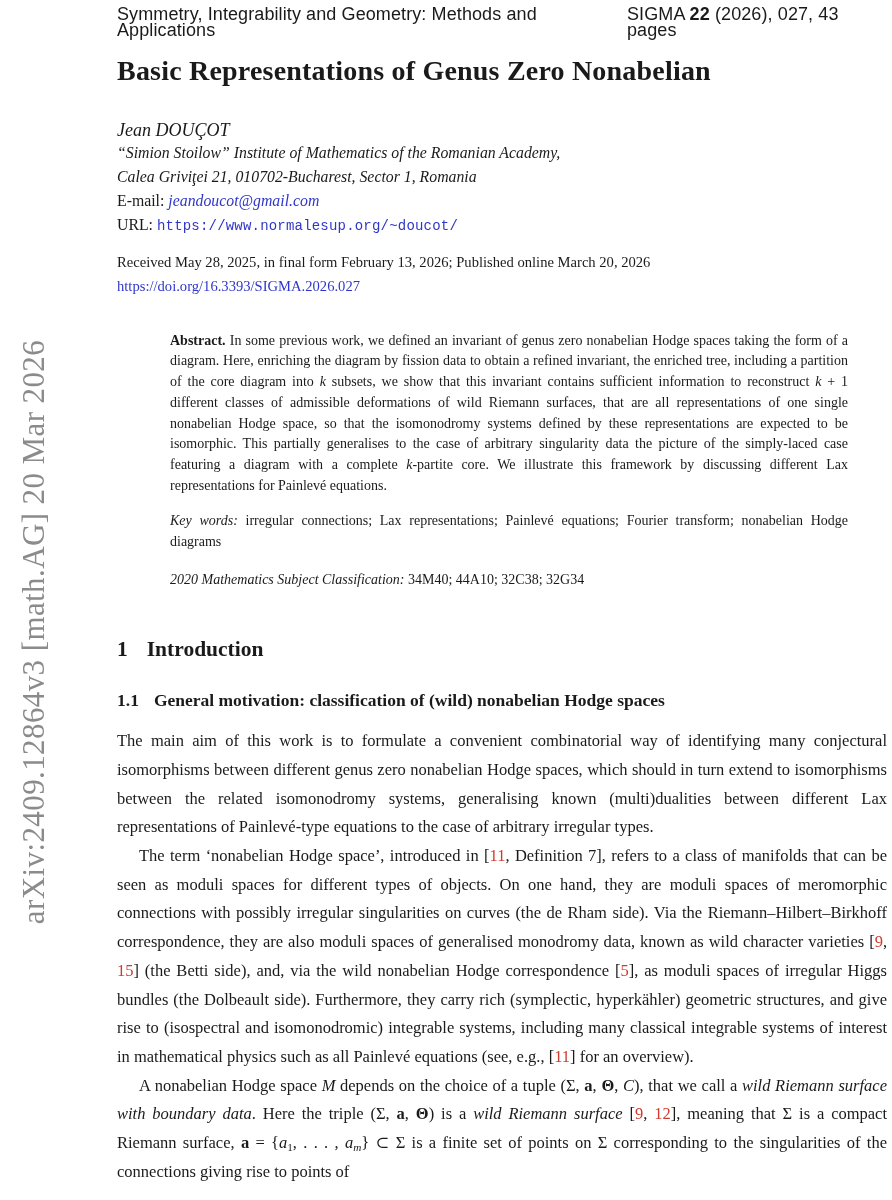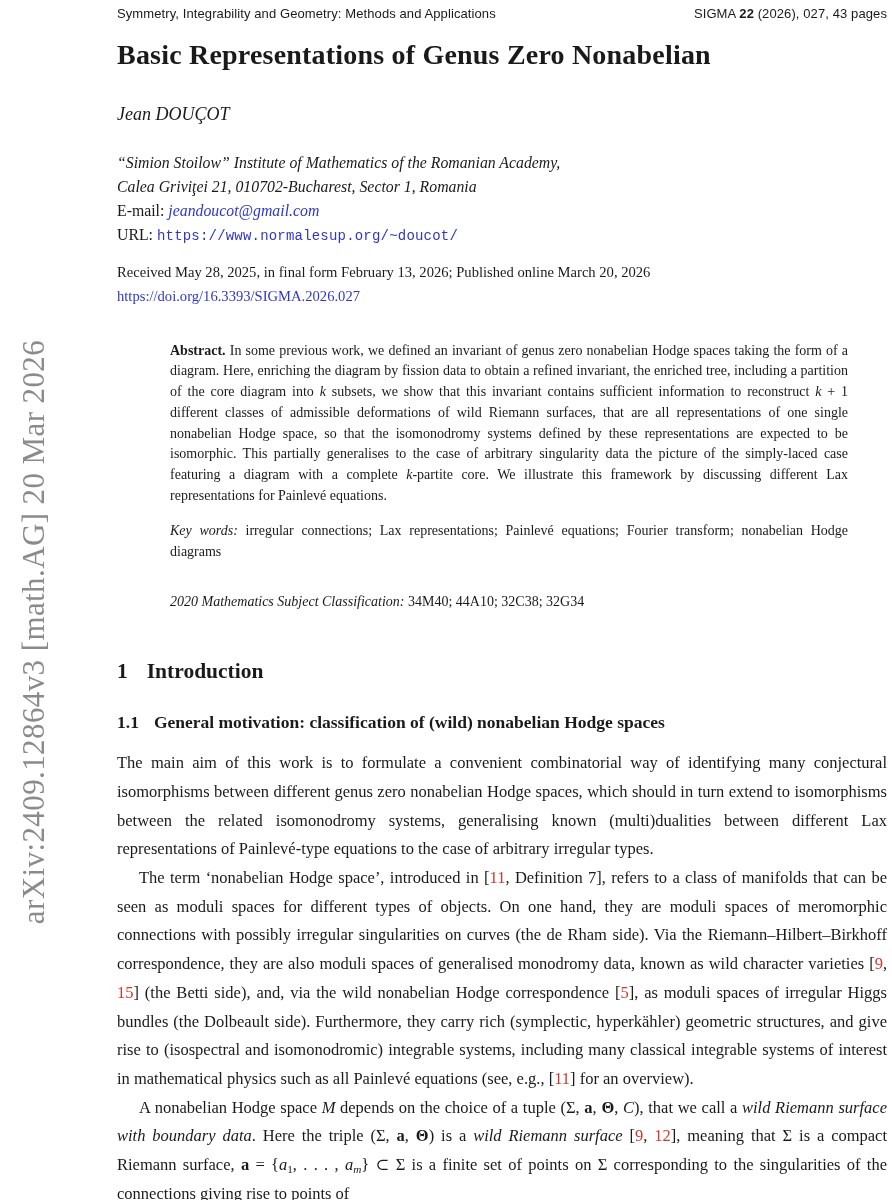--- a/index.html
+++ b/index.html
@@ -16,54 +16,54 @@
     font-family:"Liberation Serif","DejaVu Serif",serif;
     -webkit-font-smoothing:antialiased;
   }
   .page{position:absolute;left:117px;top:0;width:770px;}
 
   
   .runhead{
     display:flex;justify-content:space-between;align-items:baseline;
     margin-top:6px;
     font-family:"Liberation Sans","DejaVu Sans",sans-serif;
-    font-size:13px;line-height:16px;letter-spacing:0.1px;
+    font-size:18px;line-height:16px;letter-spacing:0.1px;
   }
   .runhead .bf{font-weight:bold;}
 
   
   .title{
     margin-top:14px;
     font-weight:bold;font-size:28px;line-height:37.5px;
     letter-spacing:0.2px;
   }
 
   .author{margin-top:29px;font-style:italic;font-size:18px;line-height:22px;}
 
-  .affil-block{margin-top:26px;font-size:15.8px;line-height:24px;}
+  .affil-block{font-size:15.8px;line-height:24px;}
   .affil-block .it{font-style:italic;}
   .contact-label{font-style:normal;}
   a,.link{color:var(--link_blue);text-decoration:none;cursor:pointer;}
   .email-link{font-style:italic;}
   .url-link{
     font-family:"Liberation Mono","DejaVu Sans Mono",monospace;
     font-size:14px;letter-spacing:0.2px;text-align:center;
   }
 
   .received{margin-top:12px;font-size:14.6px;line-height:24px;}
   .doi-line{font-size:14.6px;line-height:24px;}
 
   
   .absbox{
     margin-left:53px;width:678px;
     font-size:14px;line-height:20.8px;text-align:justify;
   }
   .abstract{margin-top:33px;}
   .keywords{margin-top:14px;}
-  .msc{margin-top:30px;}
+  .msc{margin-top:18px;}
   .absbox .label-bf{font-weight:bold;}
   .absbox .label-it{font-style:italic;}
 
   
   .h1{
     margin-top:45px;font-weight:bold;font-size:21.5px;line-height:26px;
   }
   .h1 .secnum{display:inline-block;margin-right:19px;}
   .h2{
     margin-top:27px;font-weight:bold;font-size:17.5px;line-height:22px;

